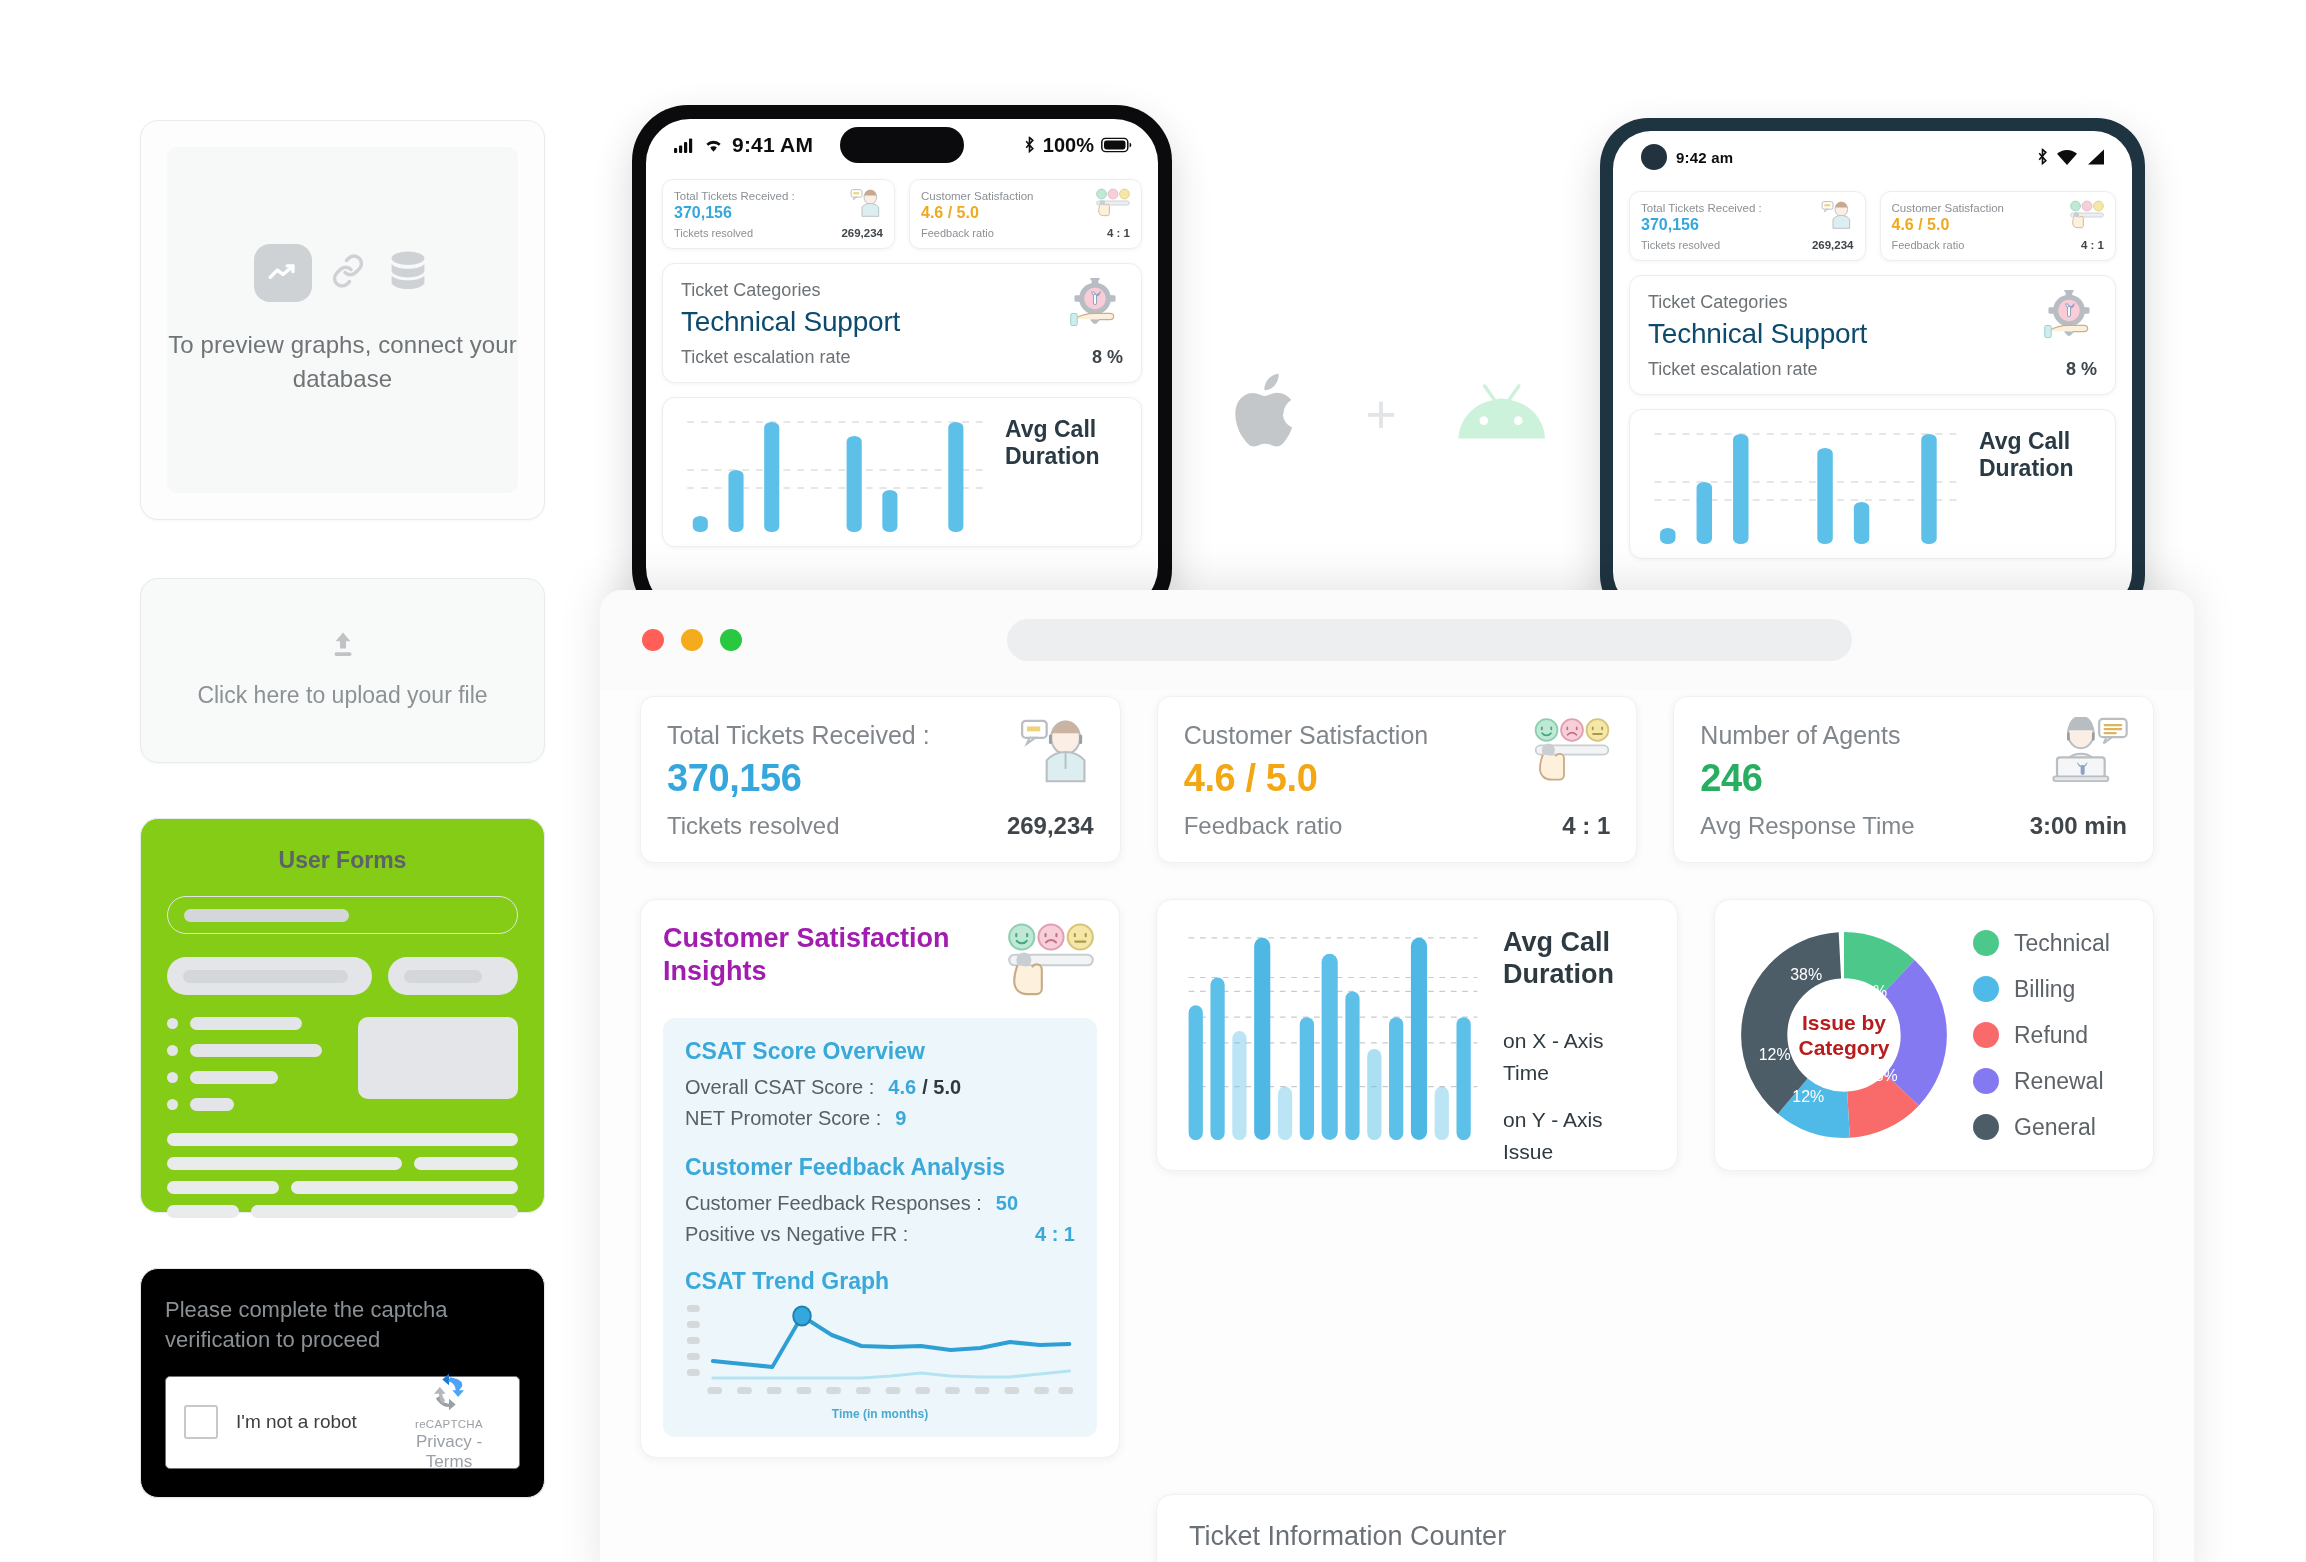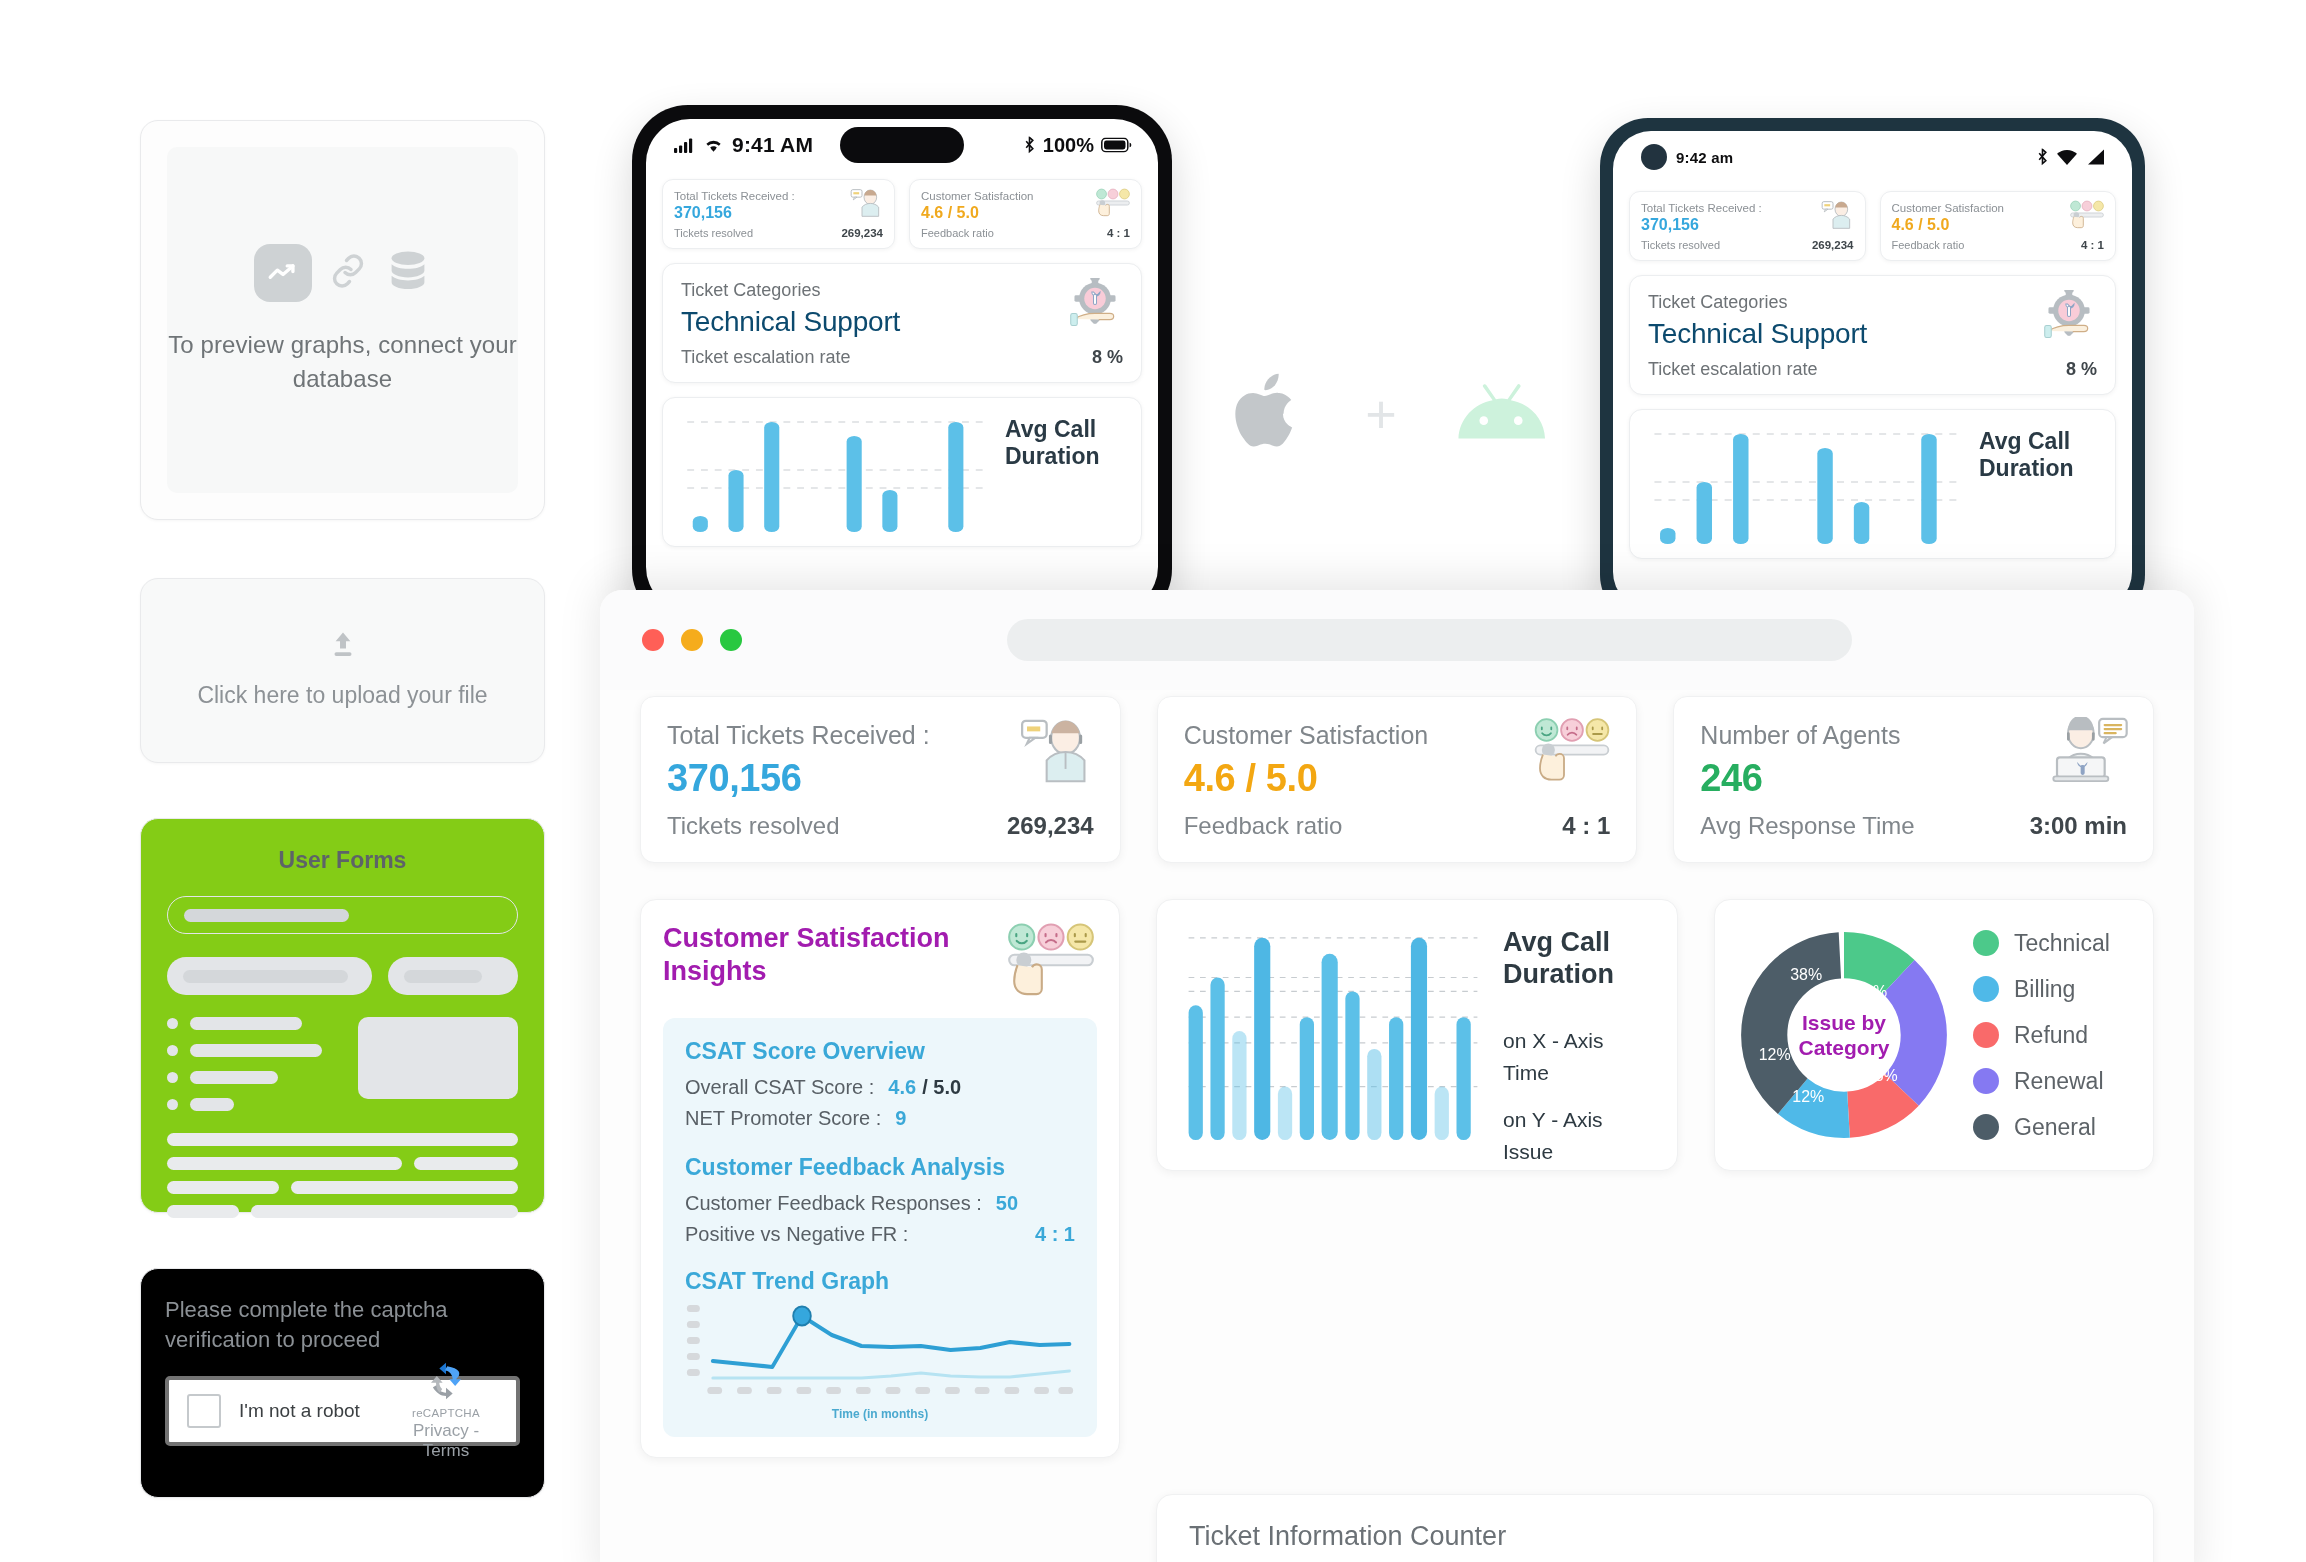--- a/index.html
+++ b/index.html
@@ -74,22 +74,22 @@
   .fmid-left { width: 175px; }
   .fline { display: flex; align-items: center; gap: 12px; margin-bottom: 14px; }
   .fdot { width: 11px; height: 11px; border-radius: 50%; background:#e3e5e8; flex:none; }
   .fbottom { margin-top: 8px; }
   .fbottom > div { display:flex; gap:12px; margin-bottom: 11px; }
 
   
   .captcha-card { margin-top: 55px; height: 230px; padding: 26px 24px; background:#000000; }
   .captcha-text { color: #8b9095; font-size: 22px; line-height: 1.38; margin-bottom: 20px; }
   .captcha-box {
-    background: #fff; border: 4px solid #737373; border-radius: 5px;
-    height: 70px; display: flex; align-items: center; padding: 0 18px;
+    background: #fff; border: 1px solid #737373; border-radius: 5px;
+    height: 93px; display: flex; align-items: center; padding: 0 18px;
   }
   .captcha-check {
     width: 34px; height: 34px; border: 2px solid #c5c9cc; border-radius: 3px; background:#fff;
     flex: none;
   }
   .captcha-label { font-size: 19px; color: #3c4043; margin-left: 18px; flex: 1; }
   .recaptcha-brand { text-align: center; width: 104px; }
   .rc-logo { margin: 0 auto 2px; display:block; }
   .rc-name { font-size: 11.5px; color: #9aa0a6; letter-spacing: .3px; }
   .rc-terms { font-size: 17px; color: #9aa0a6; }
@@ -229,21 +229,21 @@
   
   .donut-card {
     width: 440px; flex: none; background:#fff; border:1px solid #f0f1f2; border-radius: 16px;
     padding: 22px 24px; box-shadow: 0 2px 10px rgba(0,0,0,.055);
     display:flex; align-items:center; gap: 24px; height: 272px;
   }
   .donut-wrap { position: relative; width: 210px; height: 210px; flex:none; }
   .donut-center {
     position:absolute; inset: 52px; border-radius:50%; background:#fff;
     display:flex; align-items:center; justify-content:center; text-align:center;
-    font-size: 21px; font-weight: 700; color:#a21caf; line-height:1.2;
+    font-size: 21px; font-weight: 700; color:#b91c1c; line-height:1.2;
   }
   .legend { display:flex; flex-direction:column; gap: 19px; }
   .legend-item { display:flex; align-items:center; gap: 15px; }
   .legend-swatch { width: 26px; height: 26px; border-radius:50%; flex:none; }
   .legend-label { font-size: 23px; color:#5d6368; }
 
   
   .tic {
     margin: 36px 0 0 516px; background:#fff; border:1px solid #f0f1f2; border-radius: 16px;
     padding: 26px 32px 18px; box-shadow: 0 2px 10px rgba(0,0,0,.055);

